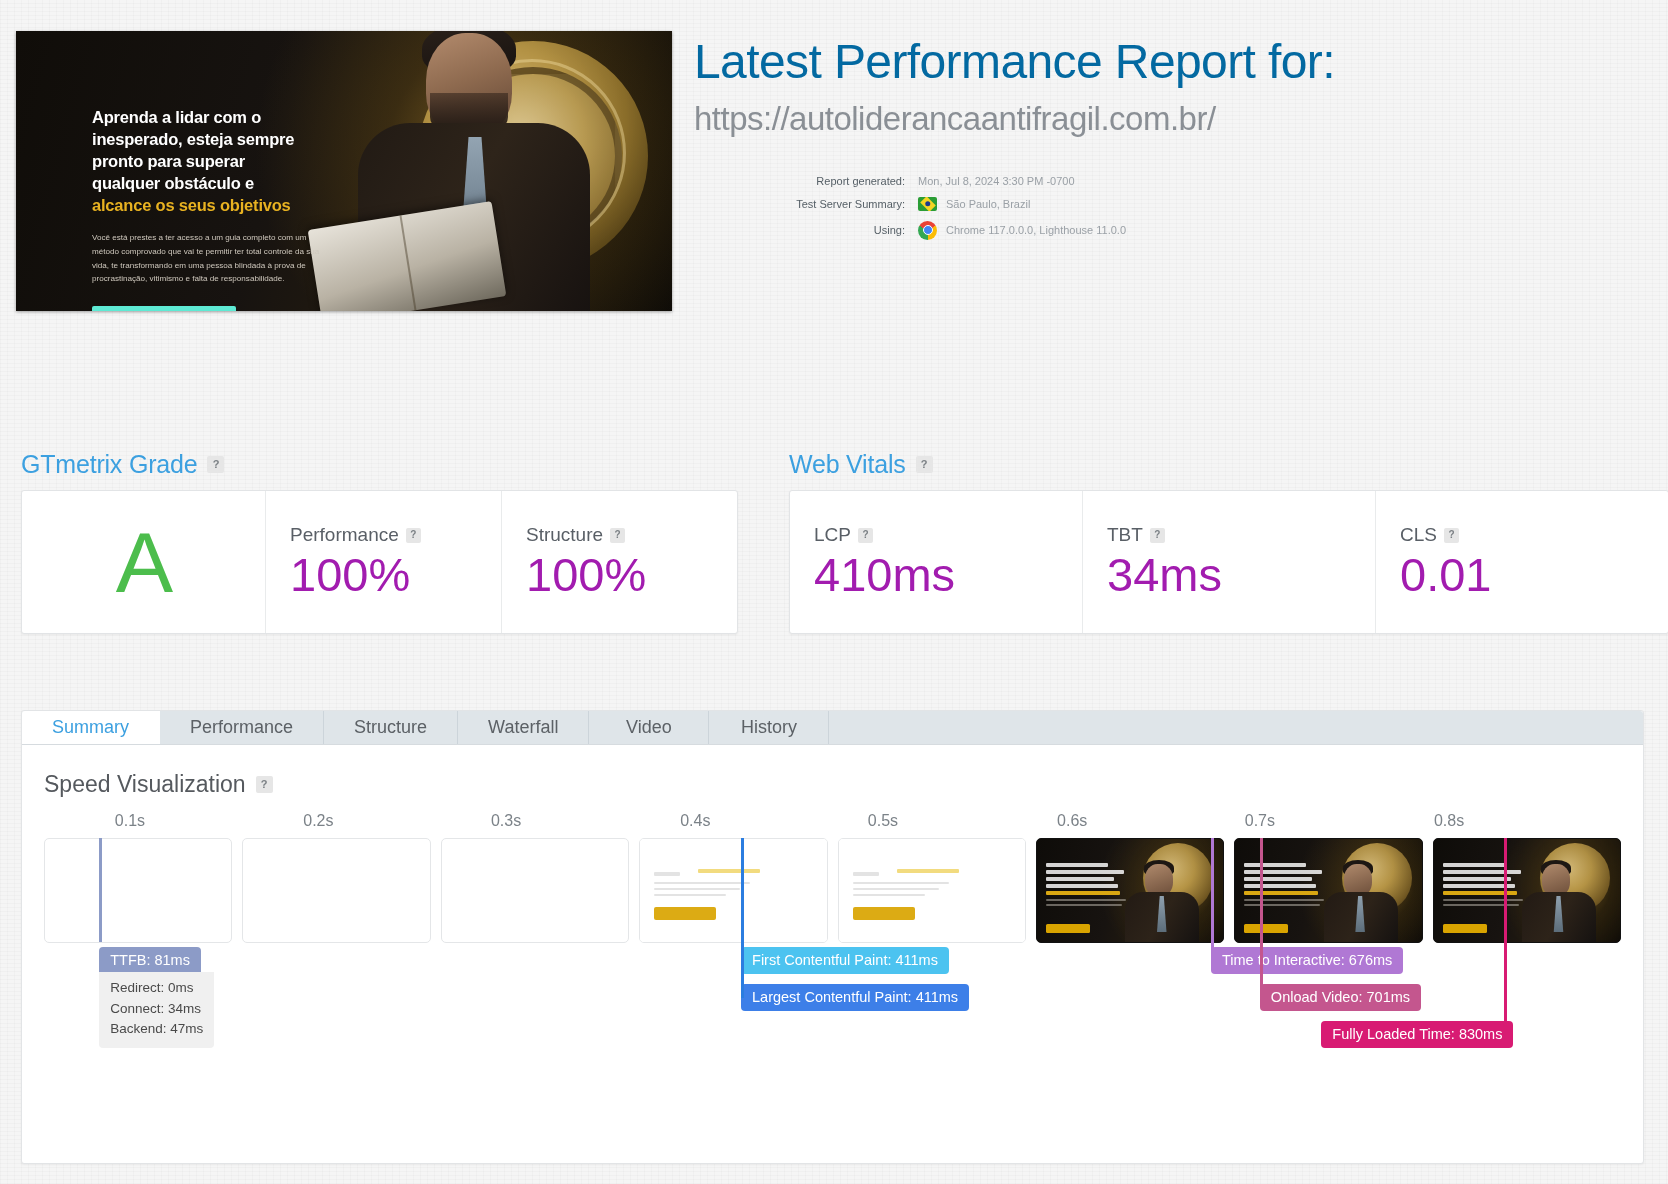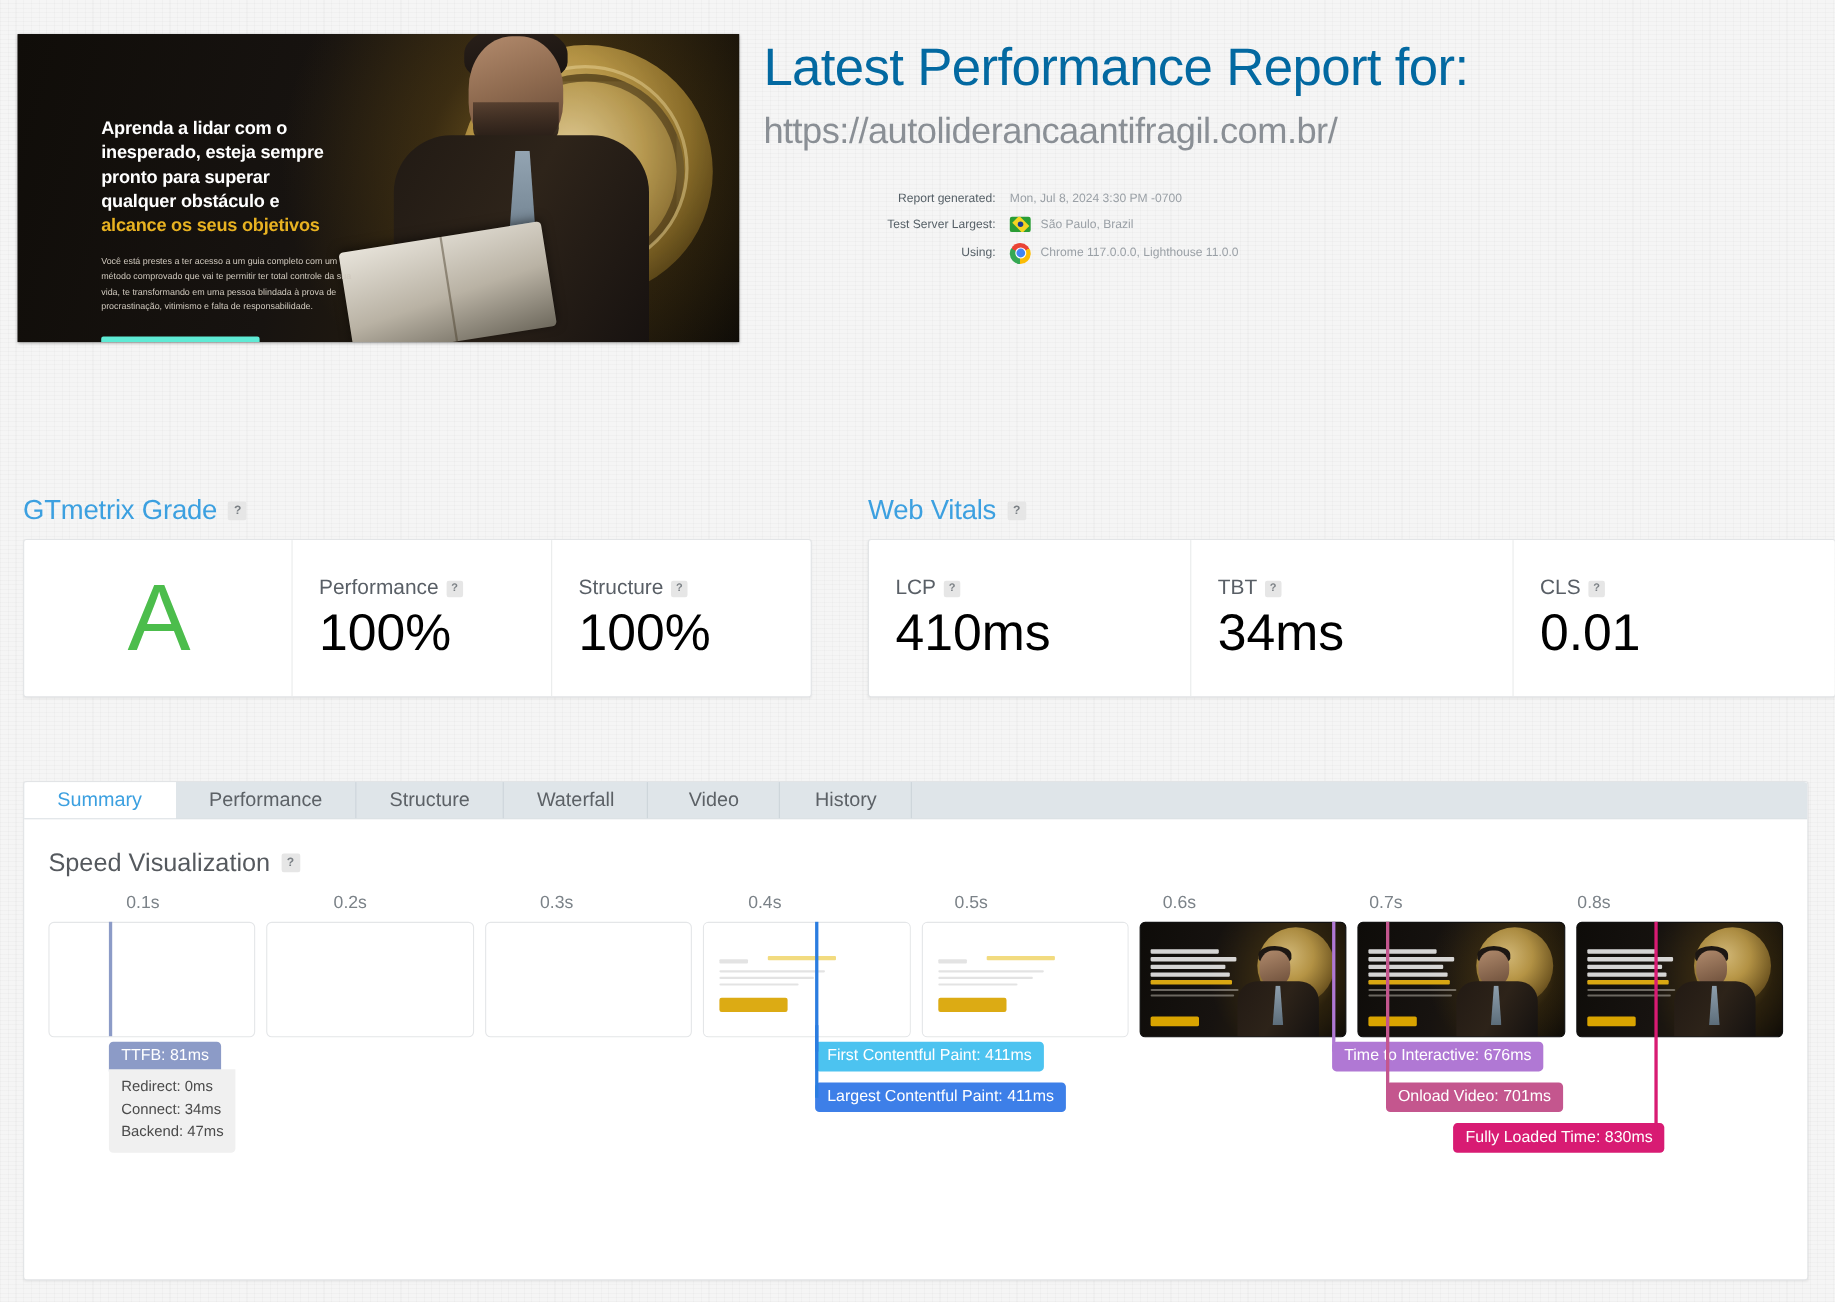--- a/index.html
+++ b/index.html
@@ -178,21 +178,21 @@
   }
   .card-cell {
     flex: 1; padding: 22px 24px; position: relative;
     display: flex; flex-direction: column; justify-content: center;
   }
   .card-cell + .card-cell { border-left: 1px solid #e9ebec; }
   .cell-label {
     display: flex; align-items: center; font-size: 19px;
     color: #595f66; margin-bottom: 4px;
   }
-  .cell-value { font-size: 47px; color: #000000; line-height: 1.05; font-weight: normal; }
+  .cell-value { font-size: 47px; color: #a21caf; line-height: 1.05; font-weight: normal; }
   .grade-letter {
     font-size: 86px; color: #4cbd4c; text-align: center; line-height: 1;
     font-weight: normal; letter-spacing: -2px;
   }
   .cell-grade { flex: 0 0 243px; align-items: center; justify-content: center; }
 
   
   .panel {
     position: absolute; left: 21px; top: 710px;
     width: 1623px; height: 454px;
@@ -355,21 +355,21 @@
       <div class="head-url">https://autoliderancaantifragil.com.br/</div>
 
       <div class="meta">
         <div class="meta-row">
           <div class="meta-label">Report generated:</div>
           <div class="meta-val">
             <span>Mon, Jul 8, 2024 3:30 PM -0700</span>
           </div>
         </div>
         <div class="meta-row">
-          <div class="meta-label">Test Server Largest:</div>
+          <div class="meta-label">Test Server Summary:</div>
           <div class="meta-val">
             <span class="flag-br"></span>
             <span>São Paulo, Brazil</span>
           </div>
         </div>
         <div class="meta-row">
           <div class="meta-label">Using:</div>
           <div class="meta-val">
             <span class="chrome-ico"></span>
             <span>Chrome 117.0.0.0, Lighthouse 11.0.0</span>

